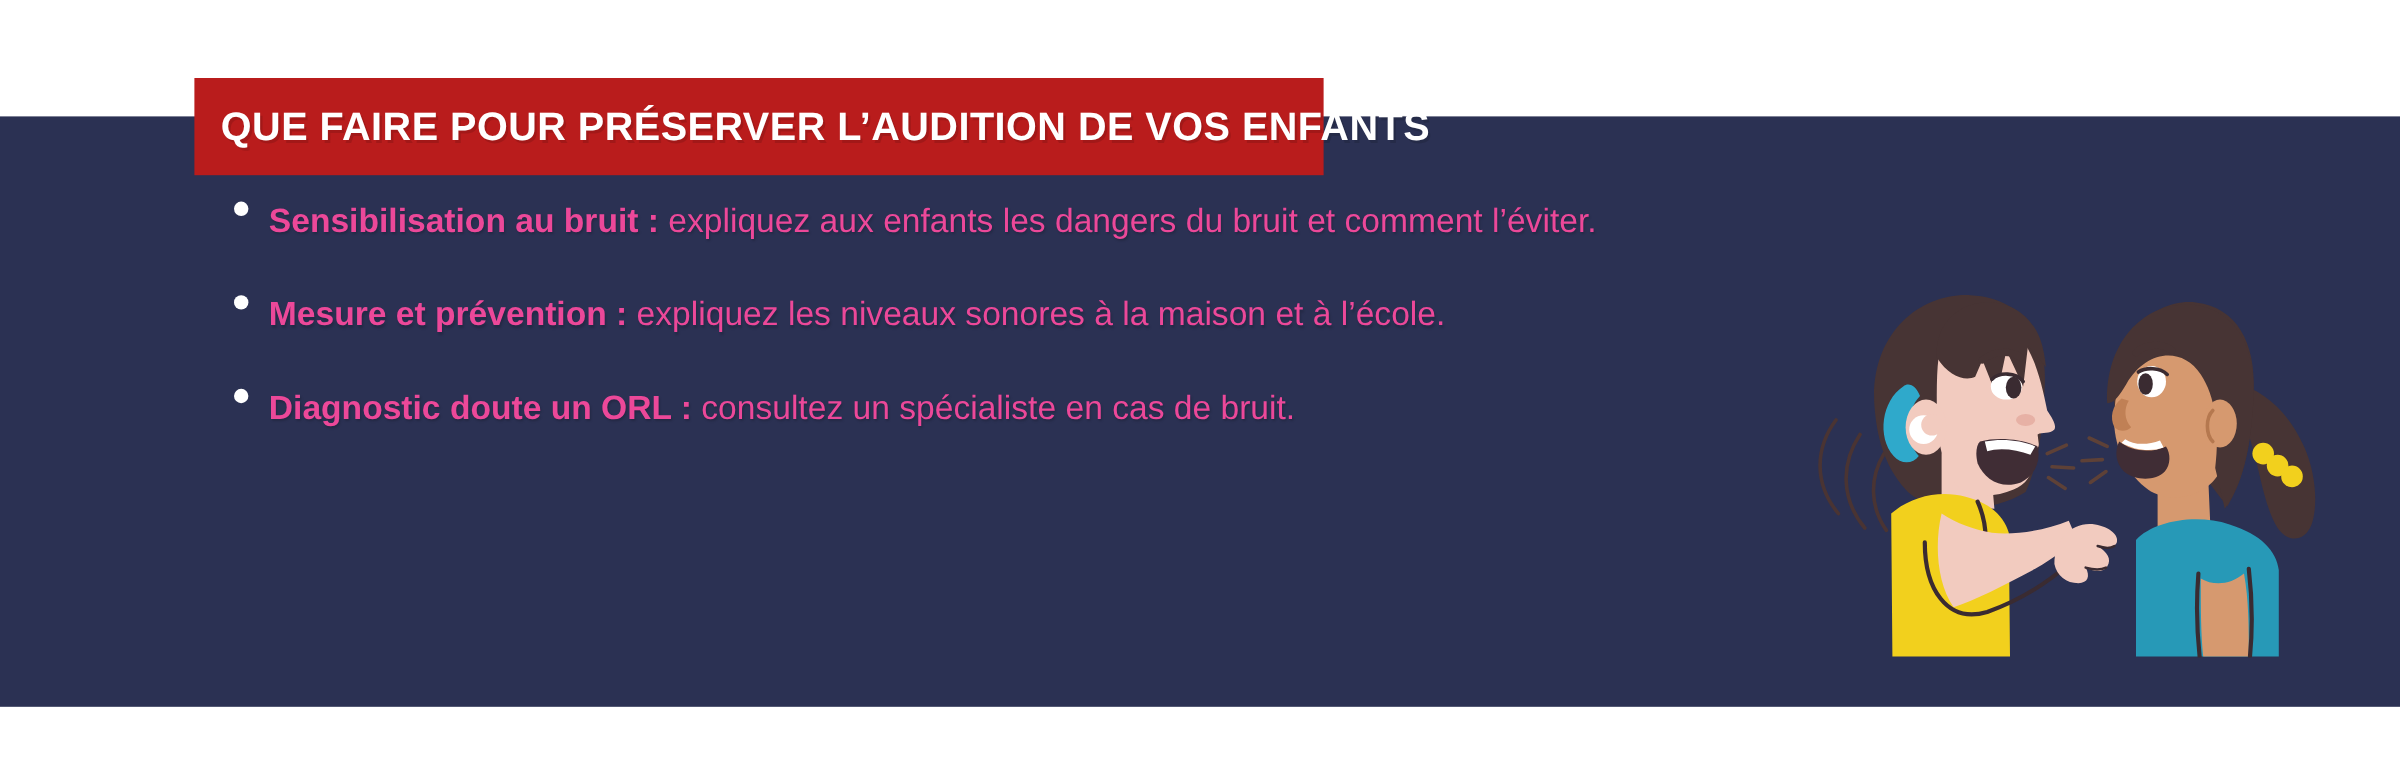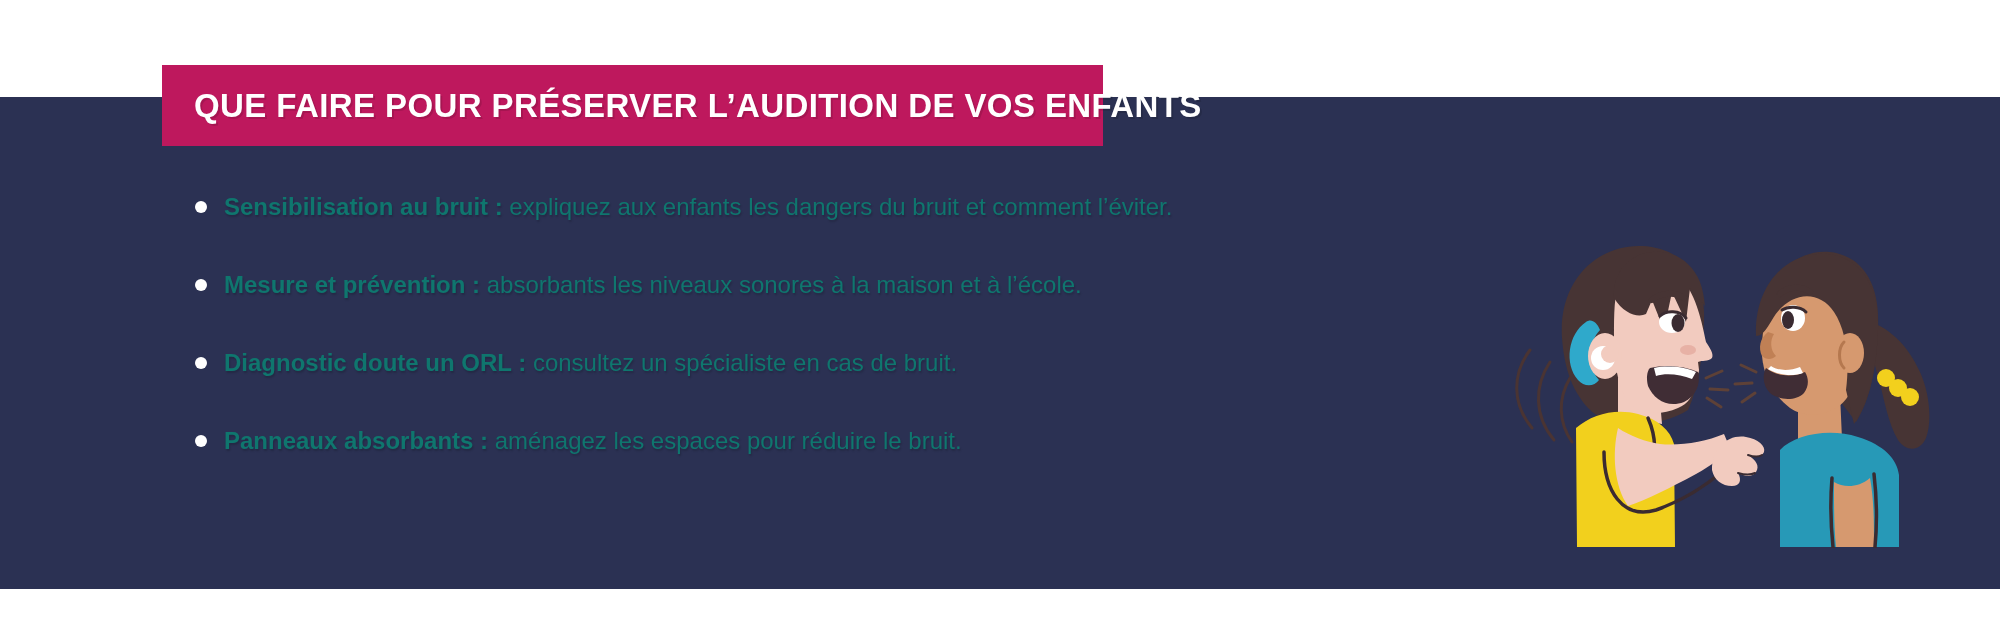--- a/index.html
+++ b/index.html
@@ -8,34 +8,34 @@
     background:#ffffff; overflow:hidden;
     font-family:"Liberation Sans","DejaVu Sans",sans-serif;
   }
   .canvas { position:absolute; inset:0; }
   .panel {
     position:absolute; left:0; top:97px; width:2000px; height:492px;
     background:#2b3153;
   }
   .banner {
     position:absolute; left:162px; top:65px; width:941px; height:81px;
-    background:#be185d; display:flex; align-items:center;
-    padding-left:32px; box-sizing:border-box; white-space:nowrap;
+    background:#b91c1c; display:flex; align-items:center;
+    padding-left:22px; box-sizing:border-box; white-space:nowrap;
   }
   .banner-title {
     color:#ffffff; font-weight:bold; font-size:33px; letter-spacing:0.4px;
     text-shadow:2px 2px 0 rgba(0,0,0,0.12);
   }
   .bullets {
     position:absolute; left:195px; top:168px; margin:0; padding:0;
     list-style:none;
   }
   .bullet {
-    height:78px; display:flex; align-items:center;
-    color:#0f766e; font-size:24px; white-space:nowrap;
+    height:78px; display:flex; align-items:flex-start;
+    color:#ec4899; font-size:28px; white-space:nowrap;
     text-shadow:1px 2px 2px rgba(0,0,0,0.18);
   }
   .dot {
     width:12px; height:12px; border-radius:50%; background:#ffffff;
     margin-right:17px; flex:0 0 auto;
   }
   .bullet p { margin:0; }
   .bullet strong { font-weight:bold; }
   .illustration {
     position:absolute; left:1500px; top:238px; width:430px; height:310px;
@@ -52,29 +52,25 @@
     <span class="banner-title">QUE FAIRE POUR PRÉSERVER L’AUDITION DE VOS ENFANTS</span>
   </div>
 
   <ul class="bullets">
     <li class="bullet">
       <span class="dot"></span>
       <p><strong>Sensibilisation au bruit :</strong><span> expliquez aux enfants les dangers du bruit et comment l’éviter.</span></p>
     </li>
     <li class="bullet">
       <span class="dot"></span>
-      <p><strong>Mesure et prévention :</strong><span> absorbants les niveaux sonores à la maison et à l’école.</span></p>
+      <p><strong>Mesure et prévention :</strong><span> expliquez les niveaux sonores à la maison et à l’école.</span></p>
     </li>
     <li class="bullet">
       <span class="dot"></span>
       <p><strong>Diagnostic doute un ORL :</strong><span> consultez un spécialiste en cas de bruit.</span></p>
-    </li>
-    <li class="bullet">
-      <span class="dot"></span>
-      <p><strong>Panneaux absorbants :</strong><span> aménagez les espaces pour réduire le bruit.</span></p>
     </li>
   </ul>
 
   <svg class="illustration" viewBox="0 0 430 310" aria-hidden="true">
 
     <g>
       <g stroke="#4a3433" stroke-width="3" fill="none" stroke-linecap="round">
         <path d="M30,112 C12,136 12,166 32,190"></path>
         <path d="M50,124 C34,148 34,178 54,202"></path>
         <path d="M70,140 C58,160 58,184 72,204"></path>

